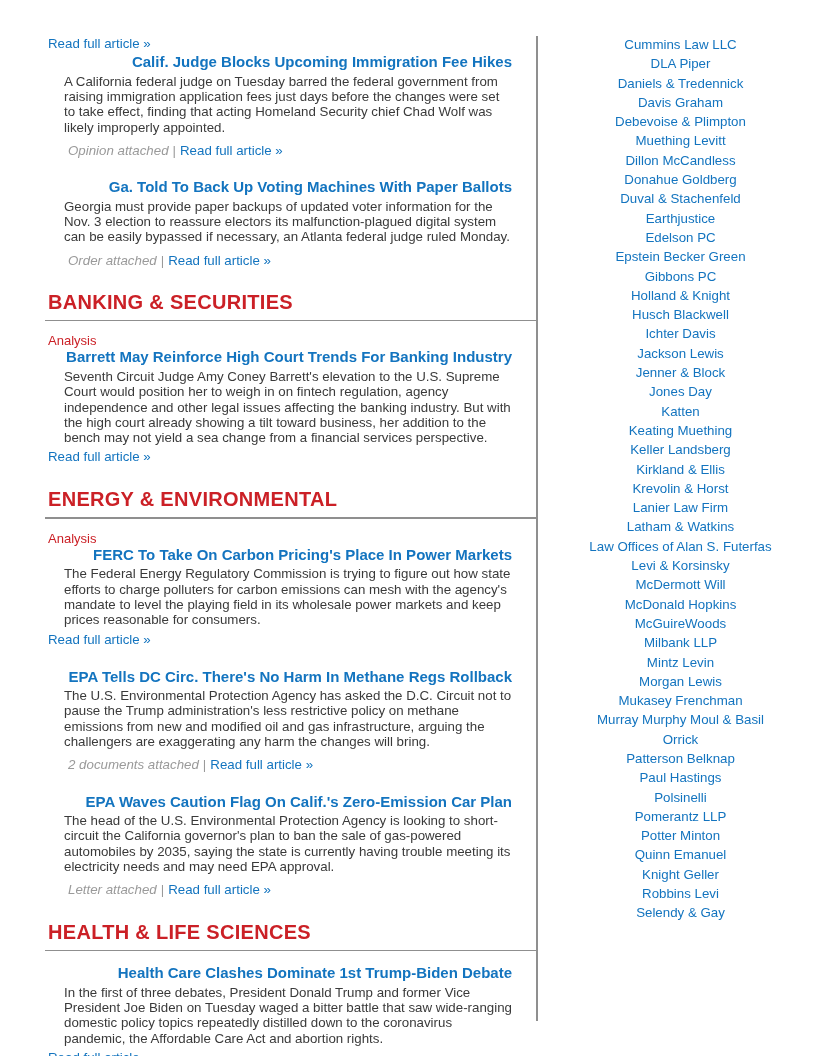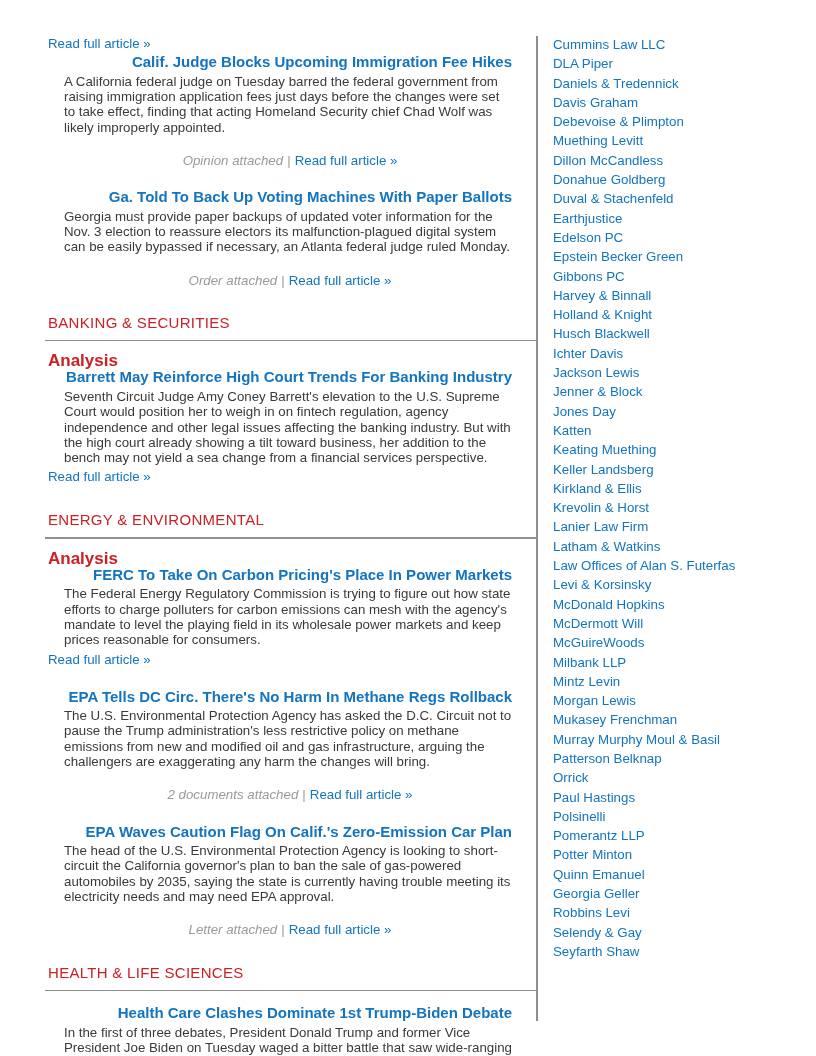--- a/index.html
+++ b/index.html
@@ -12,41 +12,41 @@
   .page { position:relative; width:816px; height:1056px; background:#fff; overflow:hidden; }
 
   
   .main-col { position:absolute; left:48px; top:36px; width:464px; }
 
   a { text-decoration:none; cursor:pointer; }
   .link { color:var(--blue); font-size:13.3px; line-height:15.3px; }
   .lead-link { display:block; margin-bottom:2px; }
 
   .article { margin-bottom:20px; }
-  .kicker { color:var(--red); font-size:17px; font-weight:bold; line-height:13px; margin-bottom:1px; }
+  .kicker { color:var(--red); font-size:13px; font-weight:normal; line-height:13px; margin-bottom:1px; }
   .headline {
     display:block; color:var(--blue); font-weight:bold;
     font-size:15px; line-height:17.5px; margin-bottom:3px;text-align:right;
   }
   .summary { color:#3a3a3a; font-size:13.3px; line-height:15.3px;margin-left:16px; }
   .read-more { display:inline-block; margin-top:4px; }
-  .attach-row { padding-left:20px; margin-top:18px; font-size:13.3px; line-height:15.3px;text-align:center; }
+  .attach-row { padding-left:20px; margin-top:8px; font-size:13.3px; line-height:15.3px; }
   .attach-note { color:#9a9a9a; font-style:italic; }
   .attach-sep { color:#9a9a9a; margin:0 4px; font-style:normal; }
 
   .section { margin:26px 0 13px 0; }
-  .section-title { color:var(--red); font-size:15px; font-weight:normal; letter-spacing:0.3px; line-height:17px; }
+  .section-title { color:var(--red); font-size:20px; font-weight:bold; letter-spacing:0.3px; line-height:17px; }
   .rule { height:1.5px; background:#8f8f8f; margin-top:9px; margin-left:-3px; width:491px; }
 
   
   .v-divider { position:absolute; left:536px; top:36px; width:1.5px; height:985px; background:#8f8f8f; }
 
   
   .sidebar { position:absolute; left:553px; top:35px; width:255px; }
-  .firm-link { display:block; color:var(--blue); font-size:13.3px; line-height:19.3px; white-space:nowrap; }
+  .firm-link { display:block; color:var(--blue); font-size:13.3px; line-height:19.3px; white-space:nowrap;text-align:center; }
 
   :root { --blue:#1374BF; --red:#CB2026; }
 </style>
 </head>
 <body>
 
 <div class="page">
   <div class="main-col" id="main-col">
       <a class="link lead-link">Read full article »</a>
       <div class="article">
@@ -93,49 +93,47 @@
       <a class="firm-link">Davis Graham</a>
       <a class="firm-link">Debevoise &amp; Plimpton</a>
       <a class="firm-link">Muething Levitt</a>
       <a class="firm-link">Dillon McCandless</a>
       <a class="firm-link">Donahue Goldberg</a>
       <a class="firm-link">Duval &amp; Stachenfeld</a>
       <a class="firm-link">Earthjustice</a>
       <a class="firm-link">Edelson PC</a>
       <a class="firm-link">Epstein Becker Green</a>
       <a class="firm-link">Gibbons PC</a>
-      <a class="firm-link">Harvey &amp; Binnall</a>
       <a class="firm-link">Holland &amp; Knight</a>
       <a class="firm-link">Husch Blackwell</a>
       <a class="firm-link">Ichter Davis</a>
       <a class="firm-link">Jackson Lewis</a>
       <a class="firm-link">Jenner &amp; Block</a>
       <a class="firm-link">Jones Day</a>
       <a class="firm-link">Katten</a>
       <a class="firm-link">Keating Muething</a>
       <a class="firm-link">Keller Landsberg</a>
       <a class="firm-link">Kirkland &amp; Ellis</a>
       <a class="firm-link">Krevolin &amp; Horst</a>
       <a class="firm-link">Lanier Law Firm</a>
       <a class="firm-link">Latham &amp; Watkins</a>
       <a class="firm-link">Law Offices of Alan S. Futerfas</a>
       <a class="firm-link">Levi &amp; Korsinsky</a>
+      <a class="firm-link">McDermott Will</a>
       <a class="firm-link">McDonald Hopkins</a>
-      <a class="firm-link">McDermott Will</a>
       <a class="firm-link">McGuireWoods</a>
       <a class="firm-link">Milbank LLP</a>
       <a class="firm-link">Mintz Levin</a>
       <a class="firm-link">Morgan Lewis</a>
       <a class="firm-link">Mukasey Frenchman</a>
       <a class="firm-link">Murray Murphy Moul &amp; Basil</a>
+      <a class="firm-link">Orrick</a>
       <a class="firm-link">Patterson Belknap</a>
-      <a class="firm-link">Orrick</a>
       <a class="firm-link">Paul Hastings</a>
       <a class="firm-link">Polsinelli</a>
       <a class="firm-link">Pomerantz LLP</a>
       <a class="firm-link">Potter Minton</a>
       <a class="firm-link">Quinn Emanuel</a>
-      <a class="firm-link">Georgia Geller</a>
+      <a class="firm-link">Knight Geller</a>
       <a class="firm-link">Robbins Levi</a>
       <a class="firm-link">Selendy &amp; Gay</a>
-      <a class="firm-link">Seyfarth Shaw</a>
     </div>
 </div>
 
 </body></html>

